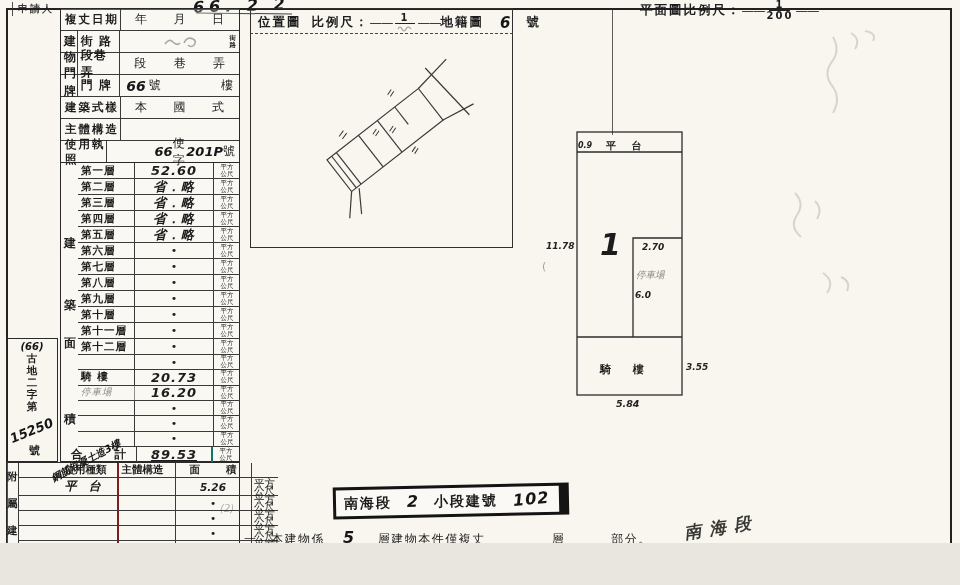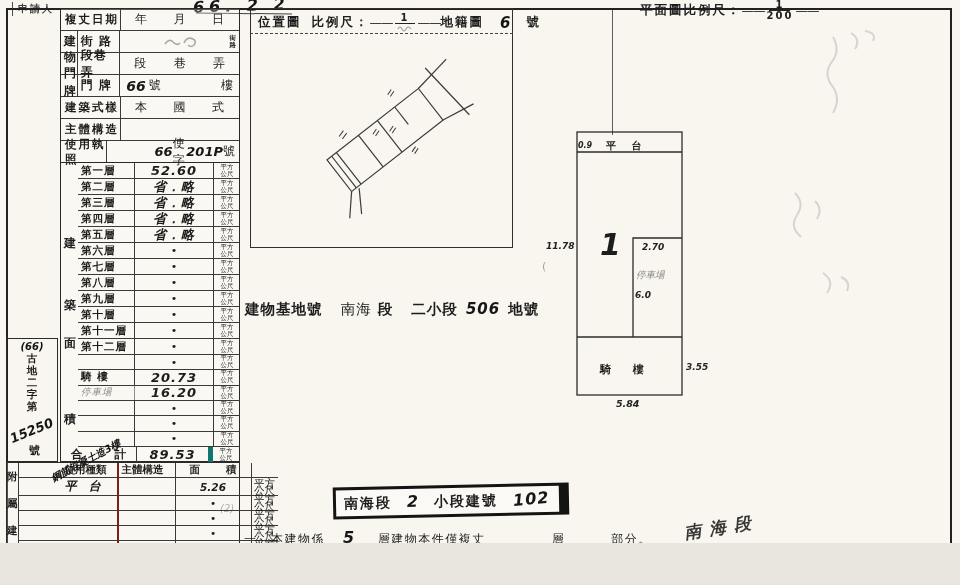--- a/index.html
+++ b/index.html
@@ -24,21 +24,21 @@
   .fr{height:16px;}
   .fr.short{height:15.33px;}
   .fname{width:57px;border-right:1px solid #3a3a3a;font-size:10.5px;letter-spacing:1px;padding-left:3px;font-weight:bold;white-space:nowrap;}
   .fval{width:79px;border-right:1px solid #3a3a3a;font-size:12px;justify-content:center;text-align:center;}
   .fval.hand{font-style:italic;font-weight:bold;font-size:13px;letter-spacing:1px;}
   .fval.dot{font-size:11px;}
   .fname.hand-faint{font-style:italic;font-weight:normal;opacity:.55;font-size:9.5px;}
   .unit{width:26px;flex-direction:column;justify-content:center;align-items:center;font-size:6.5px;line-height:7px;letter-spacing:0;}
   #grand-total{position:absolute;left:0;top:438px;width:178px;height:16px;}
   .totlbl{width:76px;border-right:1px solid #3a3a3a;font-size:11.5px;font-weight:bold;justify-content:space-between;padding:0 10px;}
-  .totval{width:76px;border-right:5px solid #0f766e;justify-content:center;}
+  .totval{width:76px;border-right:2px solid #0f766e;justify-content:center;text-decoration:underline;}
   
   .gchar{position:absolute;left:3px;width:13px;font-size:12px;font-weight:bold;}
   
   #note66{left:6px;top:338px;width:52px;height:124px;border:1.4px solid #2a2a2a;box-sizing:border-box;font-weight:bold;}
   #note66 .line1{text-align:center;font-size:10px;margin-top:2px;}
   #note66 .col{display:flex;flex-direction:column;align-items:center;font-size:10.5px;line-height:12px;}
   #note66 .num{position:absolute;left:2px;top:84px;transform:rotate(-22deg);font-size:13px;}
   #note66 .suf{position:absolute;left:22px;top:104px;font-size:11px;}
   
   #annex{left:6px;top:462px;width:234px;height:110px;border:1.6px solid #2a2a2a;box-sizing:border-box;display:flex;background:rgba(255,255,255,.2);}
@@ -502,30 +502,20 @@
     <text x="62" y="145" font-size="30" font-style="italic" font-weight="bold" fill="#1c1c1c">1</text>
     <text x="104" y="140" font-size="9" font-style="italic" font-weight="bold" fill="#222">2.70</text>
     <text x="98" y="168" font-size="9.5" font-style="italic" fill="#222" opacity=".55">停車場</text>
     <text x="97" y="188" font-size="9" font-style="italic" font-weight="bold" fill="#222">6.0</text>
     <text x="62" y="263" font-size="11" letter-spacing="9" font-weight="bold" fill="#1c1c1c">騎 樓</text>
     <text x="148" y="260" font-size="9" font-style="italic" font-weight="bold" fill="#222">3.55</text>
     <text x="78" y="297" font-size="9.5" font-style="italic" font-weight="bold" fill="#222">5.84</text>
     <text x="4" y="160" font-size="11" fill="#222" opacity=".4">(</text>
   </svg>
 
-  <div class="abs" id="site-line">
-    <span>建物基地號</span>
-    <span style="width:6px;display:inline-block;"></span>
-    <span style="font-weight:normal;">南海</span>
-    <span>段</span>
-    <span style="width:6px;display:inline-block;"></span>
-    <span>二小段</span>
-    <span class="hw hwv">506</span>
-    <span>地號</span>
-  </div>
 
   <div class="abs" id="bldg-box">
     <span>南海段</span>
     <span class="hw hwv" style="margin:0 8px;">2</span>
     <span>小段建號</span>
     <span class="hw hwv" style="margin-left:8px;transform:rotate(-4deg);display:inline-block;">102</span>
   </div>
 
   <div class="abs" id="notes">
     <div class="l1">

